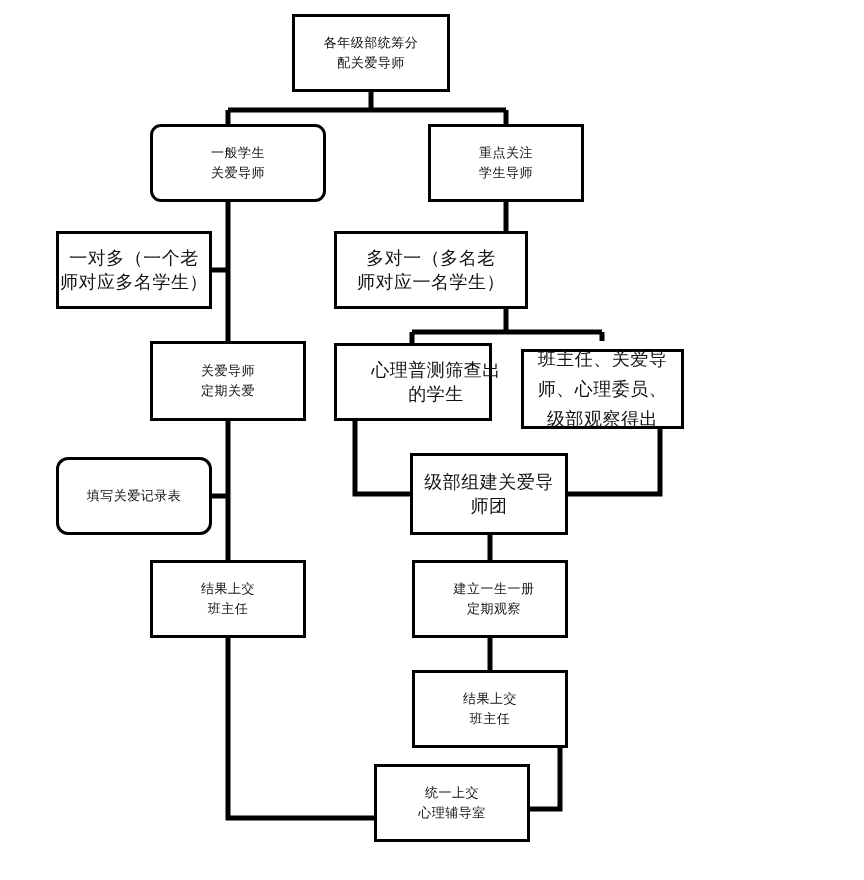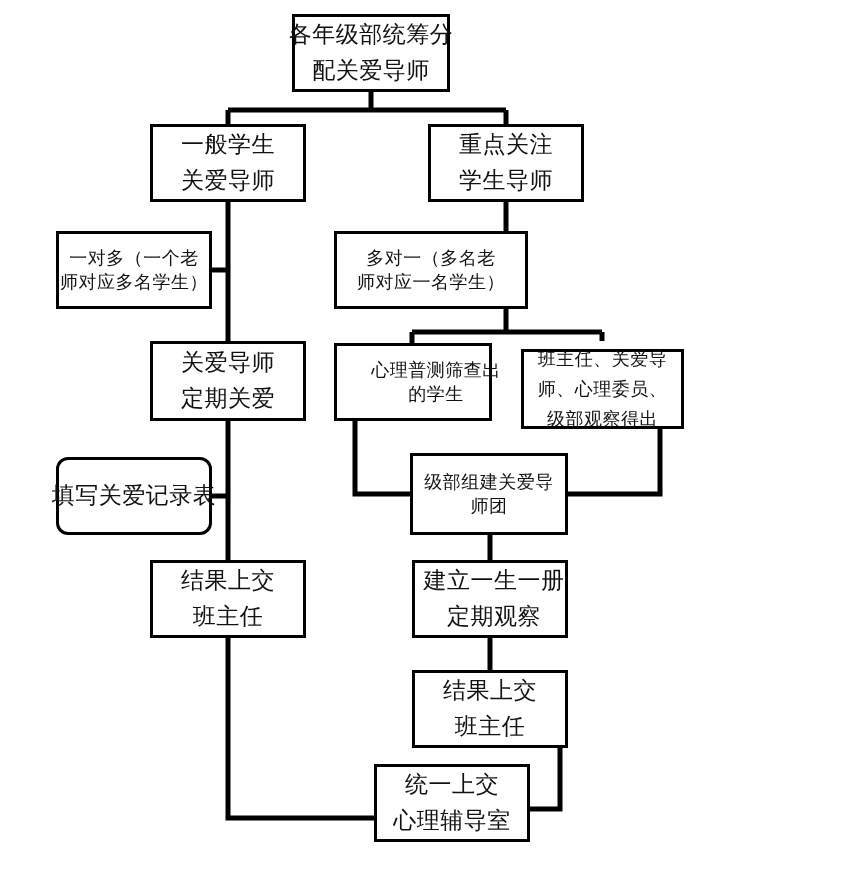--- a/index.html
+++ b/index.html
@@ -27,21 +27,21 @@
     position: absolute;
     box-sizing: border-box;
     border: 3px solid #000000;
     background: #ffffff;
     display: flex;
     flex-direction: column;
     align-items: center;
     justify-content: center;
     text-align: center;
     color: #111111;
-    font-size: 23px;
+    font-size: 13px;
     line-height: 1.55;
     letter-spacing: 0.5px;
     z-index: 2;
   }
   .node .line {
     display: block;
     white-space: nowrap;
   }
   .node.tight {
     line-height: 1.32;
@@ -81,21 +81,21 @@
       <path d="M 560,748 L 560,809 L 530,809"></path>
 
     </g>
   </svg>
 
   <div class="node" style="left:292px; top:14px; width:158px; height:78px;">
     <span class="line">各年级部统筹分</span>
     <span class="line">配关爱导师</span>
   </div>
 
-  <div class="node" style="left:150px; top:124px; width:156px; height:78px;">
+  <div class="node" style="left:150px; top:124px; width:176px; height:78px;border-radius:11px;">
     <span class="line">一般学生</span>
     <span class="line">关爱导师</span>
   </div>
 
   <div class="node" style="left:428px; top:124px; width:156px; height:78px;">
     <span class="line">重点关注</span>
     <span class="line">学生导师</span>
   </div>
 
   <div class="node tight" style="left:56px; top:231px; width:156px; height:78px;justify-content:center;">

